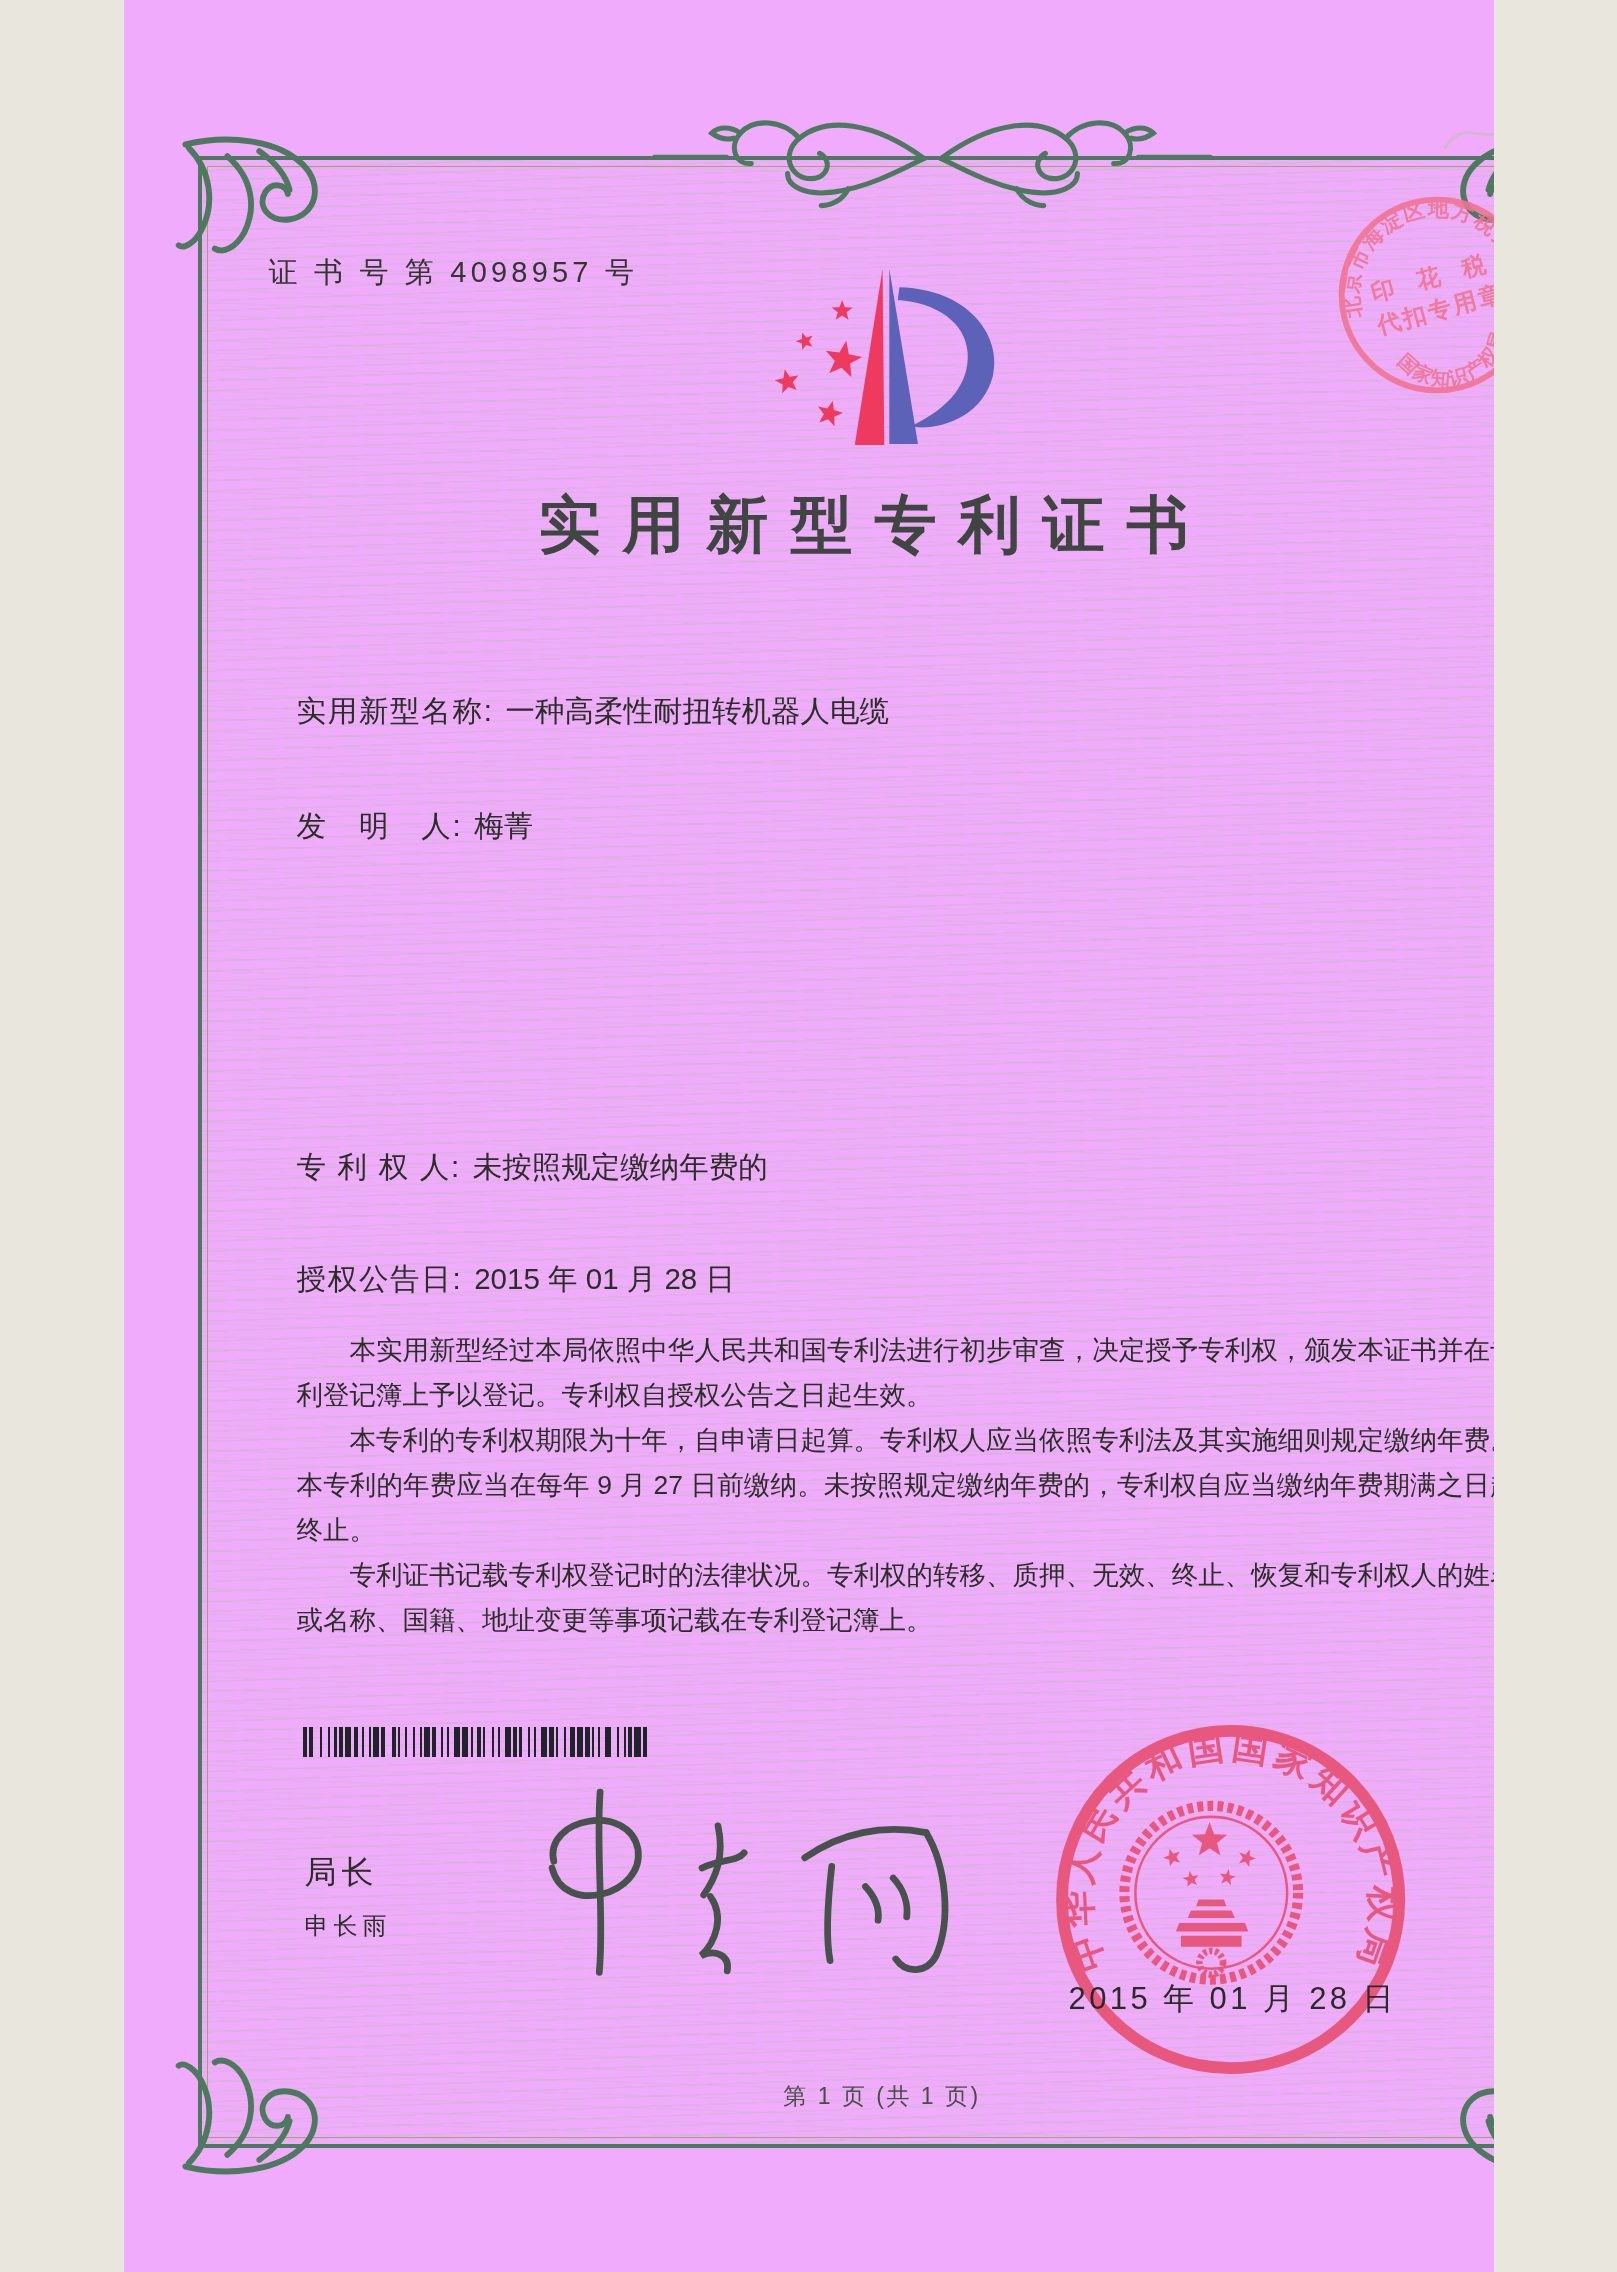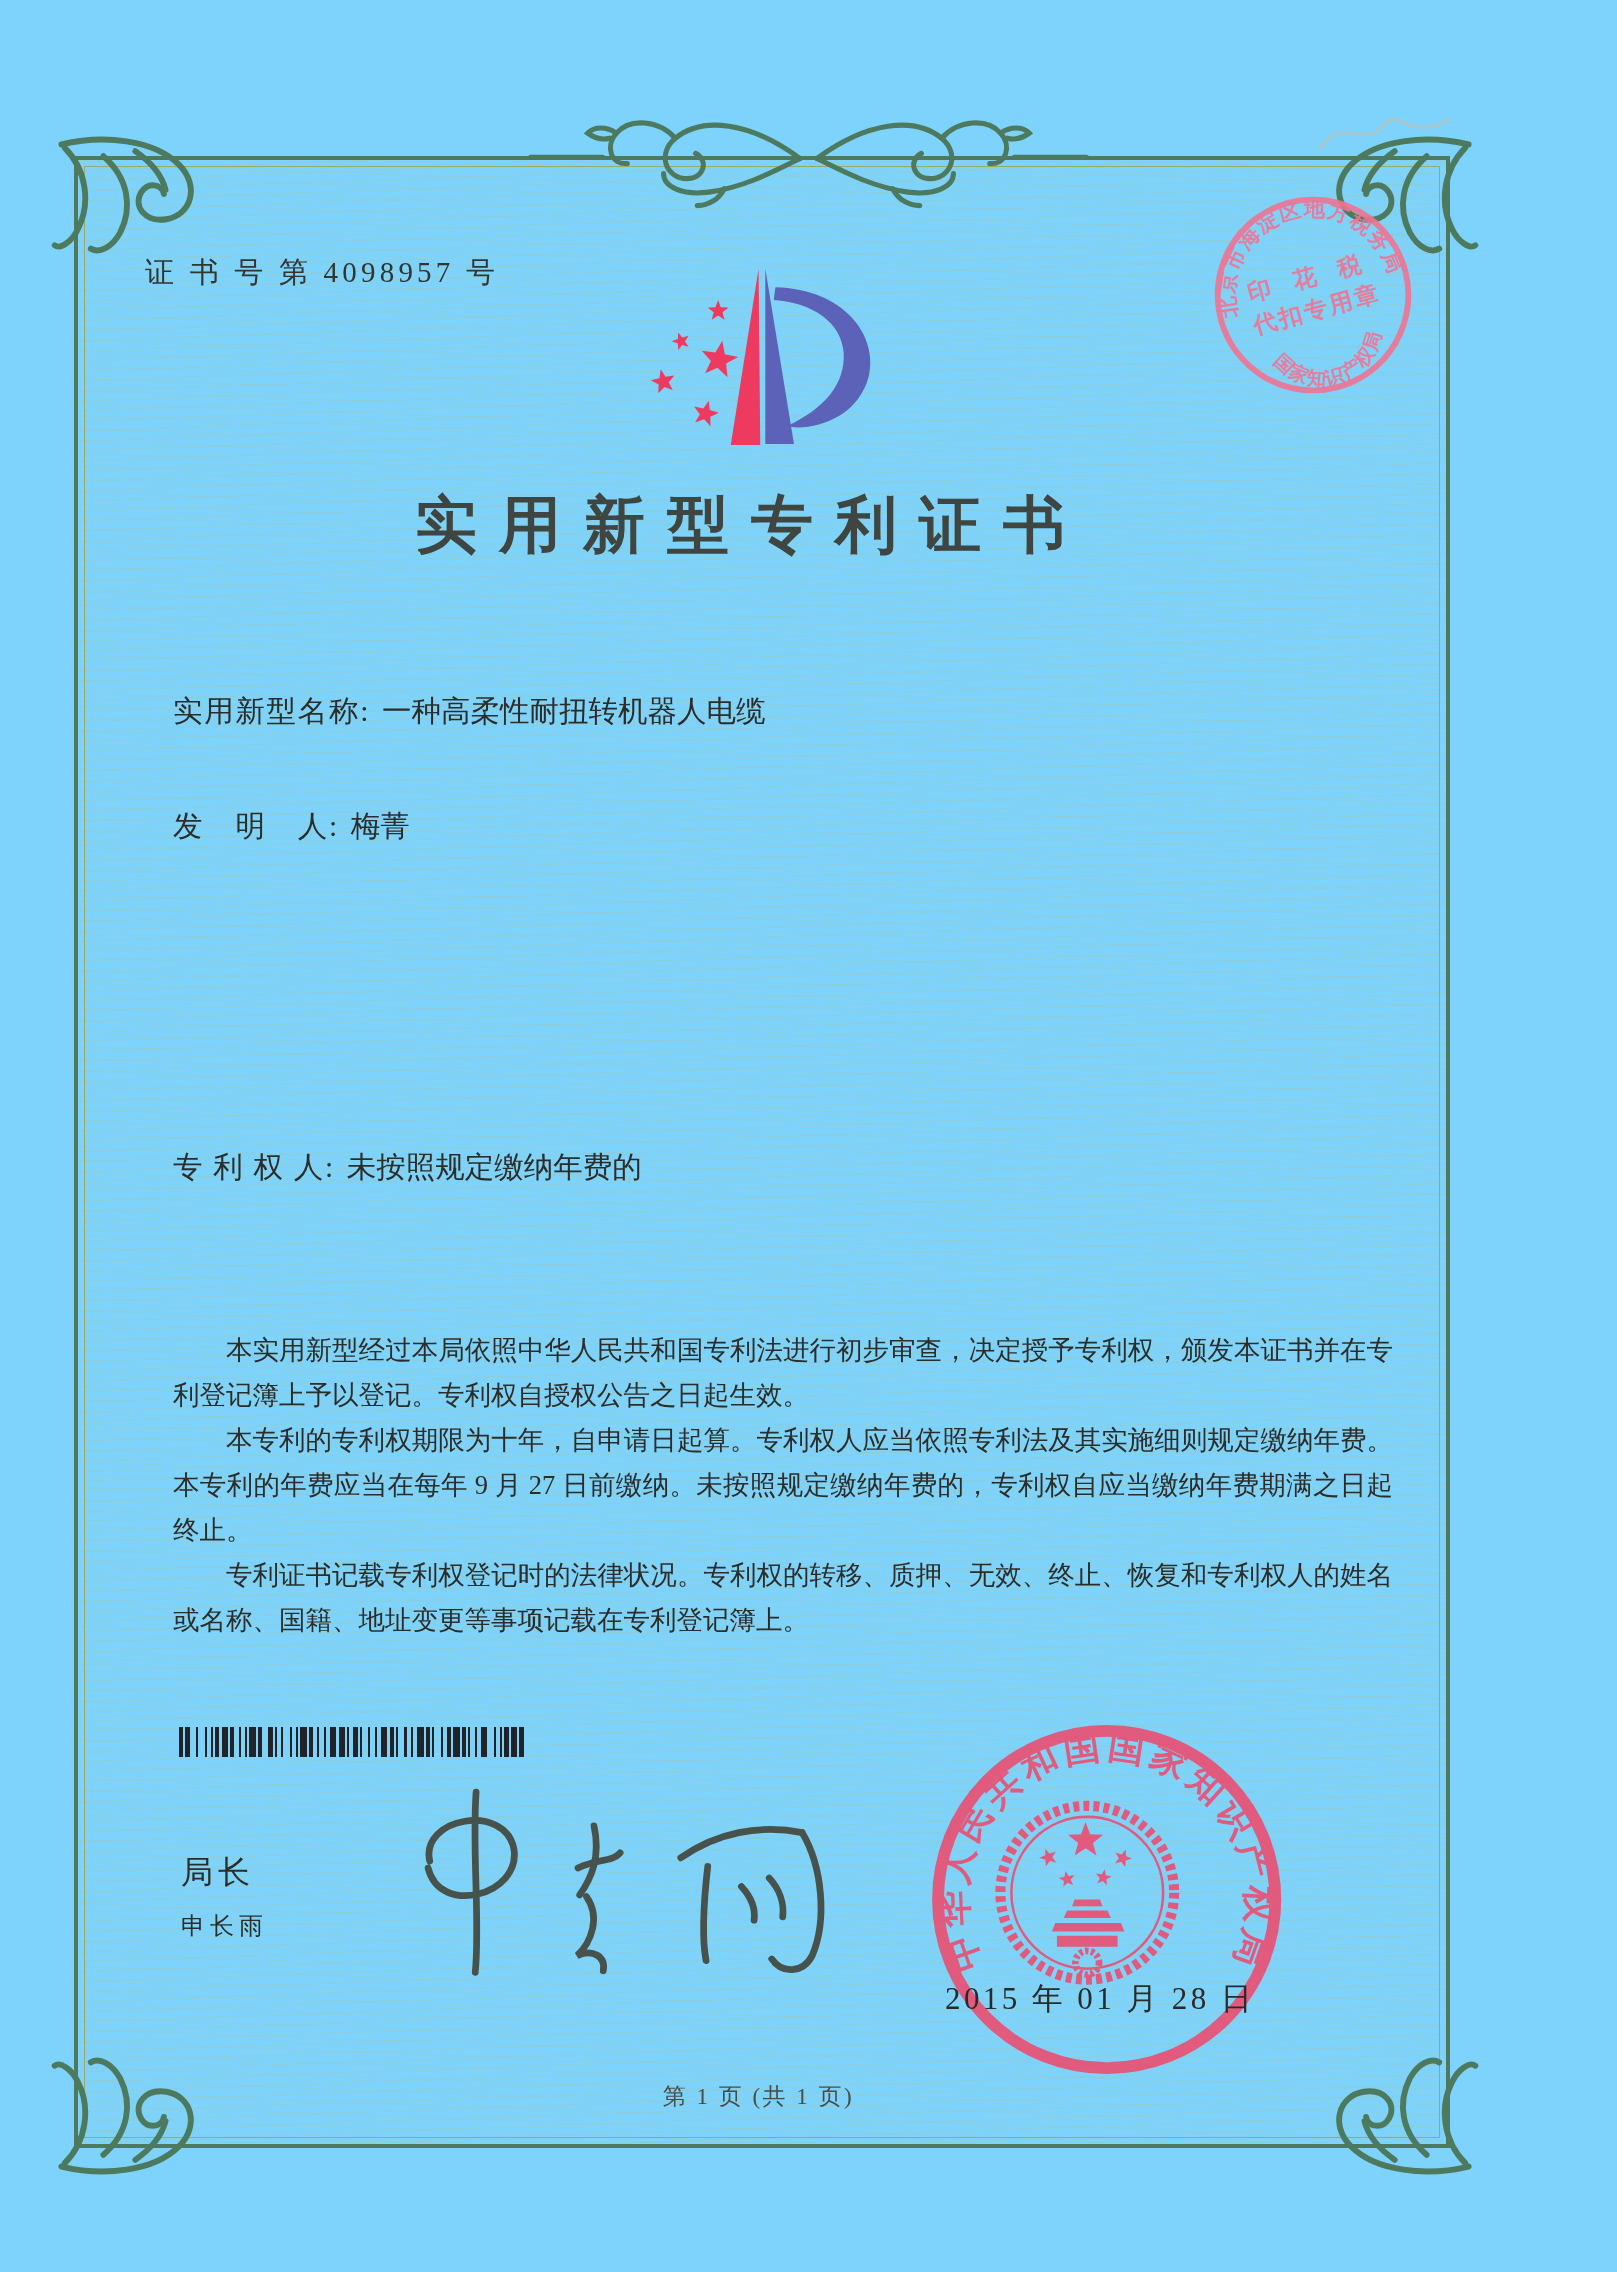--- a/index.html
+++ b/index.html
@@ -1,19 +1,19 @@
 <!DOCTYPE html>
 <html style="font-size:13.5px"><head>
 <meta charset="utf-8">
 <style>
   html,body{margin:0;padding:0;background:#e9e7dd;}
   #page{
-    position:relative;width:1617px;height:2273px;margin:0 auto;
-    background:#7dd3fc;overflow:hidden;
-    font-family:Liberation Serif, serif;
+    position:relative;width:1370px;height:2273px;margin:0 auto;
+    background:#f0abfc;overflow:hidden;
+    font-family:Liberation Sans, sans-serif;
     color:#2e2f2c;
   }
   
   .frame-outer{
     position:absolute;left:74px;top:156px;width:1376px;height:1992px;
     border:4.2px solid #4d7a5e;box-sizing:border-box;
   }
   .frame-inner{
     position:absolute;left:5.9px;top:5.9px;right:-11.8px;bottom:-11.8px;
     right:5.9px;bottom:5.9px;
@@ -118,20 +118,23 @@
   <div class="cert-title">实用新型专利证书</div>
 
   <div class="field" style="top:692px">
     <span class="flabel">实用新型名称:</span><span class="fvalue">一种高柔性耐扭转机器人电缆</span>
   </div>
   <div class="field" style="top:807px">
     <span class="flabel">发　明　人:</span><span class="fvalue">梅菁</span>
   </div>
   <div class="field" style="top:1148px">
     <span class="flabel">专 利 权 人:</span><span class="fvalue">未按照规定缴纳年费的</span>
+  </div>
+  <div class="field" style="top:1260px">
+    <span class="flabel">授权公告日:</span><span class="fvalue">2015 年 01 月 28 日</span>
   </div>
 
   <div class="body-text">
     <p>本实用新型经过本局依照中华人民共和国专利法进行初步审查，决定授予专利权，颁发本证书并在专利登记簿上予以登记。专利权自授权公告之日起生效。</p>
     <p>本专利的专利权期限为十年，自申请日起算。专利权人应当依照专利法及其实施细则规定缴纳年费。本专利的年费应当在每年 9 月 27 日前缴纳。未按照规定缴纳年费的，专利权自应当缴纳年费期满之日起终止。</p>
     <p>专利证书记载专利权登记时的法律状况。专利权的转移、质押、无效、终止、恢复和专利权人的姓名或名称、国籍、地址变更等事项记载在专利登记簿上。</p>
   </div>
 
   <div class="barcode"><span style="display: inline-block; height: 100%; width: 4.3px; background: rgb(32, 36, 42);"></span><span style="display: inline-block; height: 100%; width: 2.1px; background: transparent;"></span><span style="display: inline-block; height: 100%; width: 4.3px; background: rgb(32, 36, 42);"></span><span style="display: inline-block; height: 100%; width: 6.4px; background: transparent;"></span><span style="display: inline-block; height: 100%; width: 2.1px; background: rgb(32, 36, 42);"></span><span style="display: inline-block; height: 100%; width: 6.4px; background: transparent;"></span><span style="display: inline-block; height: 100%; width: 2.1px; background: rgb(32, 36, 42);"></span><span style="display: inline-block; height: 100%; width: 4.3px; background: transparent;"></span><span style="display: inline-block; height: 100%; width: 2.1px; background: rgb(32, 36, 42);"></span><span style="display: inline-block; height: 100%; width: 2.1px; background: transparent;"></span><span style="display: inline-block; height: 100%; width: 4.3px; background: rgb(32, 36, 42);"></span><span style="display: inline-block; height: 100%; width: 2.1px; background: transparent;"></span><span style="display: inline-block; height: 100%; width: 6.4px; background: rgb(32, 36, 42);"></span><span style="display: inline-block; height: 100%; width: 2.1px; background: transparent;"></span><span style="display: inline-block; height: 100%; width: 4.3px; background: rgb(32, 36, 42);"></span><span style="display: inline-block; height: 100%; width: 4.3px; background: transparent;"></span><span style="display: inline-block; height: 100%; width: 2.1px; background: rgb(32, 36, 42);"></span><span style="display: inline-block; height: 100%; width: 4.3px; background: transparent;"></span><span style="display: inline-block; height: 100%; width: 2.1px; background: rgb(32, 36, 42);"></span><span style="display: inline-block; height: 100%; width: 2.1px; background: transparent;"></span><span style="display: inline-block; height: 100%; width: 6.4px; background: rgb(32, 36, 42);"></span><span style="display: inline-block; height: 100%; width: 2.1px; background: transparent;"></span><span style="display: inline-block; height: 100%; width: 4.3px; background: rgb(32, 36, 42);"></span><span style="display: inline-block; height: 100%; width: 6.4px; background: transparent;"></span><span style="display: inline-block; height: 100%; width: 4.3px; background: rgb(32, 36, 42);"></span><span style="display: inline-block; height: 100%; width: 2.1px; background: transparent;"></span><span style="display: inline-block; height: 100%; width: 2.1px; background: rgb(32, 36, 42);"></span><span style="display: inline-block; height: 100%; width: 4.3px; background: transparent;"></span><span style="display: inline-block; height: 100%; width: 2.1px; background: rgb(32, 36, 42);"></span><span style="display: inline-block; height: 100%; width: 6.4px; background: transparent;"></span><span style="display: inline-block; height: 100%; width: 2.1px; background: rgb(32, 36, 42);"></span><span style="display: inline-block; height: 100%; width: 4.3px; background: transparent;"></span><span style="display: inline-block; height: 100%; width: 2.1px; background: rgb(32, 36, 42);"></span><span style="display: inline-block; height: 100%; width: 2.1px; background: transparent;"></span><span style="display: inline-block; height: 100%; width: 6.4px; background: rgb(32, 36, 42);"></span><span style="display: inline-block; height: 100%; width: 2.1px; background: transparent;"></span><span style="display: inline-block; height: 100%; width: 4.3px; background: rgb(32, 36, 42);"></span><span style="display: inline-block; height: 100%; width: 4.3px; background: transparent;"></span><span style="display: inline-block; height: 100%; width: 2.1px; background: rgb(32, 36, 42);"></span><span style="display: inline-block; height: 100%; width: 4.3px; background: transparent;"></span><span style="display: inline-block; height: 100%; width: 2.1px; background: rgb(32, 36, 42);"></span><span style="display: inline-block; height: 100%; width: 4.3px; background: transparent;"></span><span style="display: inline-block; height: 100%; width: 6.4px; background: rgb(32, 36, 42);"></span><span style="display: inline-block; height: 100%; width: 2.1px; background: transparent;"></span><span style="display: inline-block; height: 100%; width: 6.4px; background: rgb(32, 36, 42);"></span><span style="display: inline-block; height: 100%; width: 2.1px; background: transparent;"></span><span style="display: inline-block; height: 100%; width: 2.1px; background: rgb(32, 36, 42);"></span><span style="display: inline-block; height: 100%; width: 4.3px; background: transparent;"></span><span style="display: inline-block; height: 100%; width: 4.3px; background: rgb(32, 36, 42);"></span><span style="display: inline-block; height: 100%; width: 2.1px; background: transparent;"></span><span style="display: inline-block; height: 100%; width: 2.1px; background: rgb(32, 36, 42);"></span><span style="display: inline-block; height: 100%; width: 6.4px; background: transparent;"></span><span style="display: inline-block; height: 100%; width: 2.1px; background: rgb(32, 36, 42);"></span><span style="display: inline-block; height: 100%; width: 4.3px; background: transparent;"></span><span style="display: inline-block; height: 100%; width: 2.1px; background: rgb(32, 36, 42);"></span><span style="display: inline-block; height: 100%; width: 4.3px; background: transparent;"></span><span style="display: inline-block; height: 100%; width: 6.4px; background: rgb(32, 36, 42);"></span><span style="display: inline-block; height: 100%; width: 2.1px; background: transparent;"></span><span style="display: inline-block; height: 100%; width: 4.3px; background: rgb(32, 36, 42);"></span><span style="display: inline-block; height: 100%; width: 2.1px; background: transparent;"></span><span style="display: inline-block; height: 100%; width: 2.1px; background: rgb(32, 36, 42);"></span><span style="display: inline-block; height: 100%; width: 6.4px; background: transparent;"></span><span style="display: inline-block; height: 100%; width: 2.1px; background: rgb(32, 36, 42);"></span><span style="display: inline-block; height: 100%; width: 4.3px; background: transparent;"></span><span style="display: inline-block; height: 100%; width: 2.1px; background: rgb(32, 36, 42);"></span><span style="display: inline-block; height: 100%; width: 4.3px; background: transparent;"></span><span style="display: inline-block; height: 100%; width: 6.4px; background: rgb(32, 36, 42);"></span><span style="display: inline-block; height: 100%; width: 2.1px; background: transparent;"></span><span style="display: inline-block; height: 100%; width: 4.3px; background: rgb(32, 36, 42);"></span><span style="display: inline-block; height: 100%; width: 2.1px; background: transparent;"></span><span style="display: inline-block; height: 100%; width: 2.1px; background: rgb(32, 36, 42);"></span><span style="display: inline-block; height: 100%; width: 6.4px; background: transparent;"></span><span style="display: inline-block; height: 100%; width: 2.1px; background: rgb(32, 36, 42);"></span><span style="display: inline-block; height: 100%; width: 4.3px; background: transparent;"></span><span style="display: inline-block; height: 100%; width: 4.3px; background: rgb(32, 36, 42);"></span><span style="display: inline-block; height: 100%; width: 2.1px; background: transparent;"></span><span style="display: inline-block; height: 100%; width: 6.4px; background: rgb(32, 36, 42);"></span><span style="display: inline-block; height: 100%; width: 2.1px; background: transparent;"></span><span style="display: inline-block; height: 100%; width: 4.3px; background: rgb(32, 36, 42);"></span><span style="display: inline-block; height: 100%; width: 2.1px; background: transparent;"></span><span style="display: inline-block; height: 100%; width: 2.1px; background: rgb(32, 36, 42);"></span><span style="display: inline-block; height: 100%; width: 4.3px; background: transparent;"></span><span style="display: inline-block; height: 100%; width: 2.1px; background: rgb(32, 36, 42);"></span><span style="display: inline-block; height: 100%; width: 4.3px; background: transparent;"></span><span style="display: inline-block; height: 100%; width: 6.4px; background: rgb(32, 36, 42);"></span><span style="display: inline-block; height: 100%; width: 6.4px; background: transparent;"></span><span style="display: inline-block; height: 100%; width: 2.1px; background: rgb(32, 36, 42);"></span><span style="display: inline-block; height: 100%; width: 4.3px; background: transparent;"></span><span style="display: inline-block; height: 100%; width: 2.1px; background: rgb(32, 36, 42);"></span><span style="display: inline-block; height: 100%; width: 2.1px; background: transparent;"></span><span style="display: inline-block; height: 100%; width: 4.3px; background: rgb(32, 36, 42);"></span><span style="display: inline-block; height: 100%; width: 2.1px; background: transparent;"></span><span style="display: inline-block; height: 100%; width: 6.4px; background: rgb(32, 36, 42);"></span><span style="display: inline-block; height: 100%; width: 2.1px; background: transparent;"></span><span style="display: inline-block; height: 100%; width: 4.3px; background: rgb(32, 36, 42);"></span><span style="display: inline-block; height: 100%; width: 4.3px; background: transparent;"></span></div>
 

